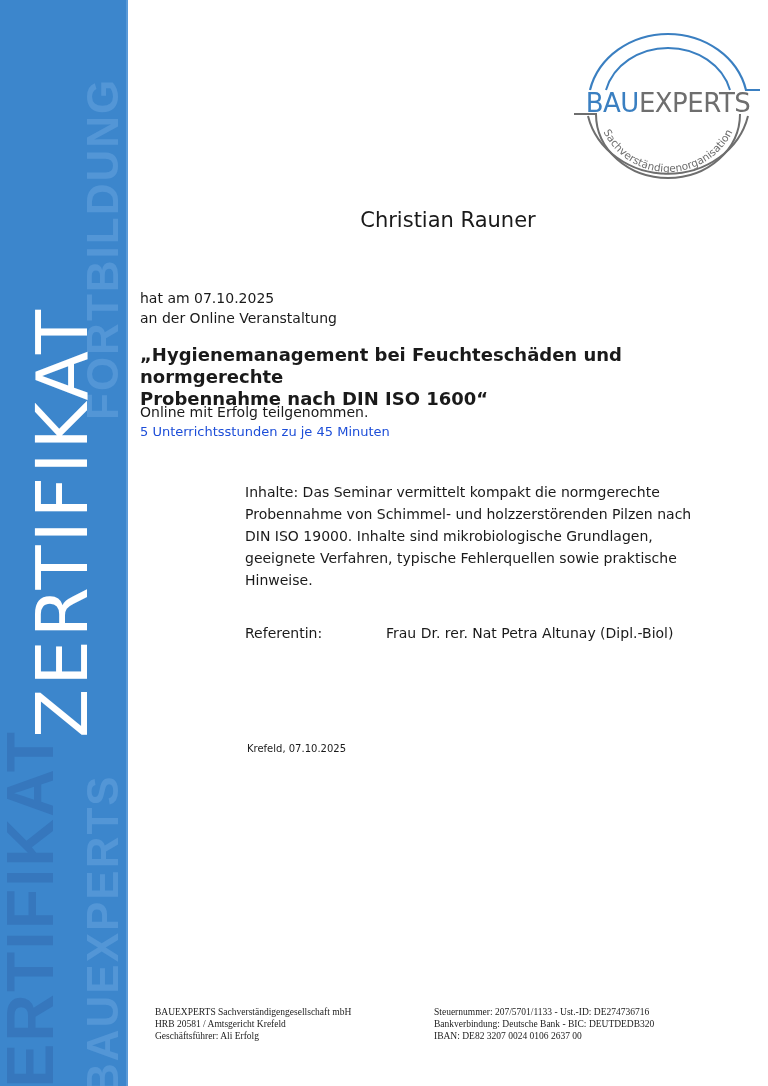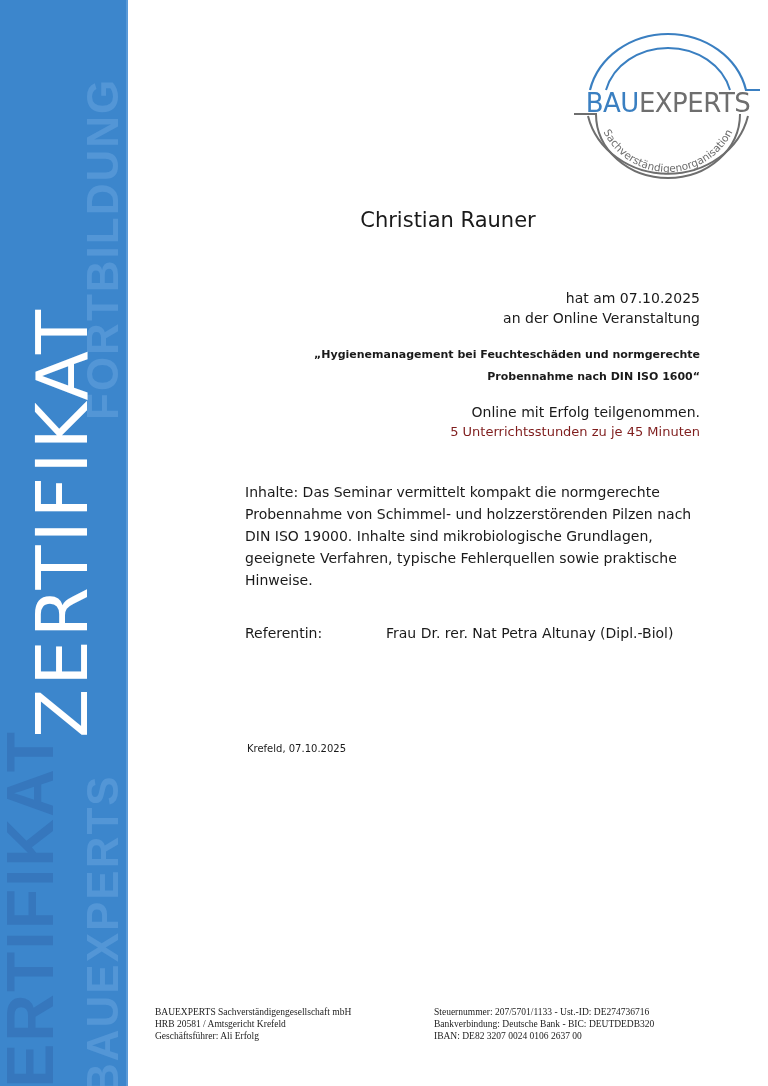--- a/index.html
+++ b/index.html
@@ -49,28 +49,28 @@
       line-height: 1;
     }
     .logo {
       position: absolute; left: 568px; top: 18px; width: 200px; height: 170px;
     }
     .name {
       position: absolute; left: 128px; right: 0; top: 208px;
       text-align: center; font-size: 21px; font-weight: normal;
     }
     .center-block {
-      position: absolute; left: 140px; width: 560px; text-align: right;
+      position: absolute; left: 140px; width: 560px; text-align: left;
     }
     .line1 { top: 288px; font-size: 14px; line-height: 20px; }
     .title {
-      top: 344px; font-size: 11px; font-weight: bold; line-height: 22px;
+      top: 344px; font-size: 18px; font-weight: bold; line-height: 22px;
     }
     .result { top: 402px; font-size: 14px; line-height: 20px; }
-    .result .sub { color: #7f1d1d; font-size: 13px; }
+    .result .sub { color: #1d4ed8; font-size: 13px; }
     .content {
       position: absolute; left: 245px; top: 481px; width: 455px;
       font-size: 14px; line-height: 22px;
     }
     .ref {
       position: absolute; left: 245px; top: 625px; font-size: 14px;
     }
     .ref-val {
       position: absolute; left: 386px; top: 625px; font-size: 14px;
     }

